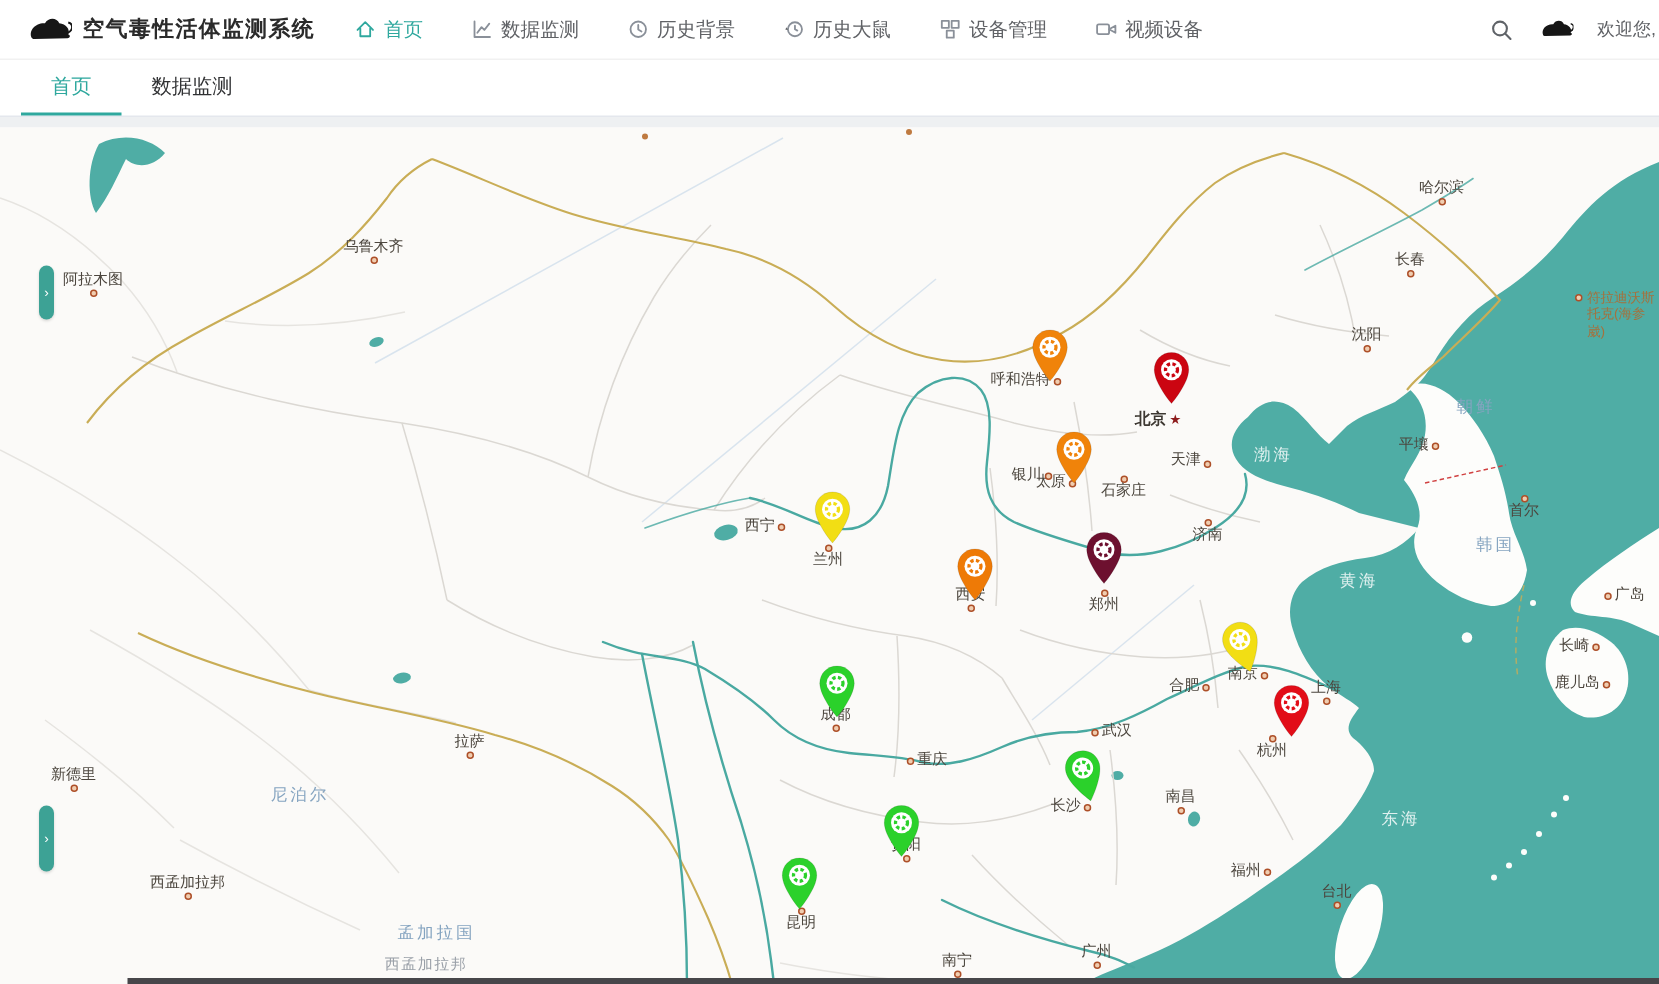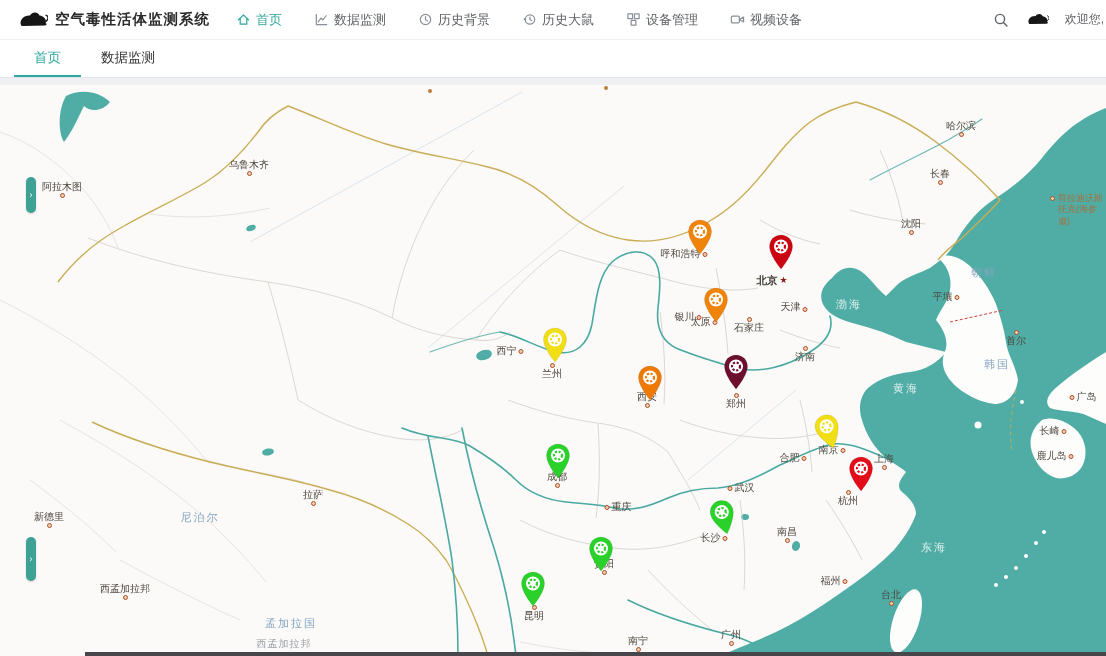--- a/index.html
+++ b/index.html
@@ -443,21 +443,21 @@
       <div class="map-label " style="left: 1055px; top: 371px;">
         <span class="t">鹿儿岛</span>
         <span class="cdot"></span>
       </div>
       <div class="map-label country-label" style="left: 984px; top: 187px;">
         <span class="t">朝鲜</span>
       </div>
       <div class="map-label country-label" style="left: 997px; top: 279px;">
         <span class="t">韩国</span>
       </div>
-      <div class="map-label country-label" style="left: 200px; top: 432px; justify-content: flex-end;">
+      <div class="map-label country-label" style="left: 200px; top: 446px; justify-content: flex-end;">
         <span class="t">尼泊尔</span>
       </div>
       <div class="map-label country-label" style="left: 291px; top: 538px;">
         <span class="t">孟加拉国</span>
       </div>
       <div class="map-label state-label" style="left: 242px; top: 559px; margin-left: 42px;">
         <span class="t">西孟加拉邦</span>
       </div>
       <div class="map-label sea-label" style="left: 849px; top: 219px;">
         <span class="t">渤海</span>

